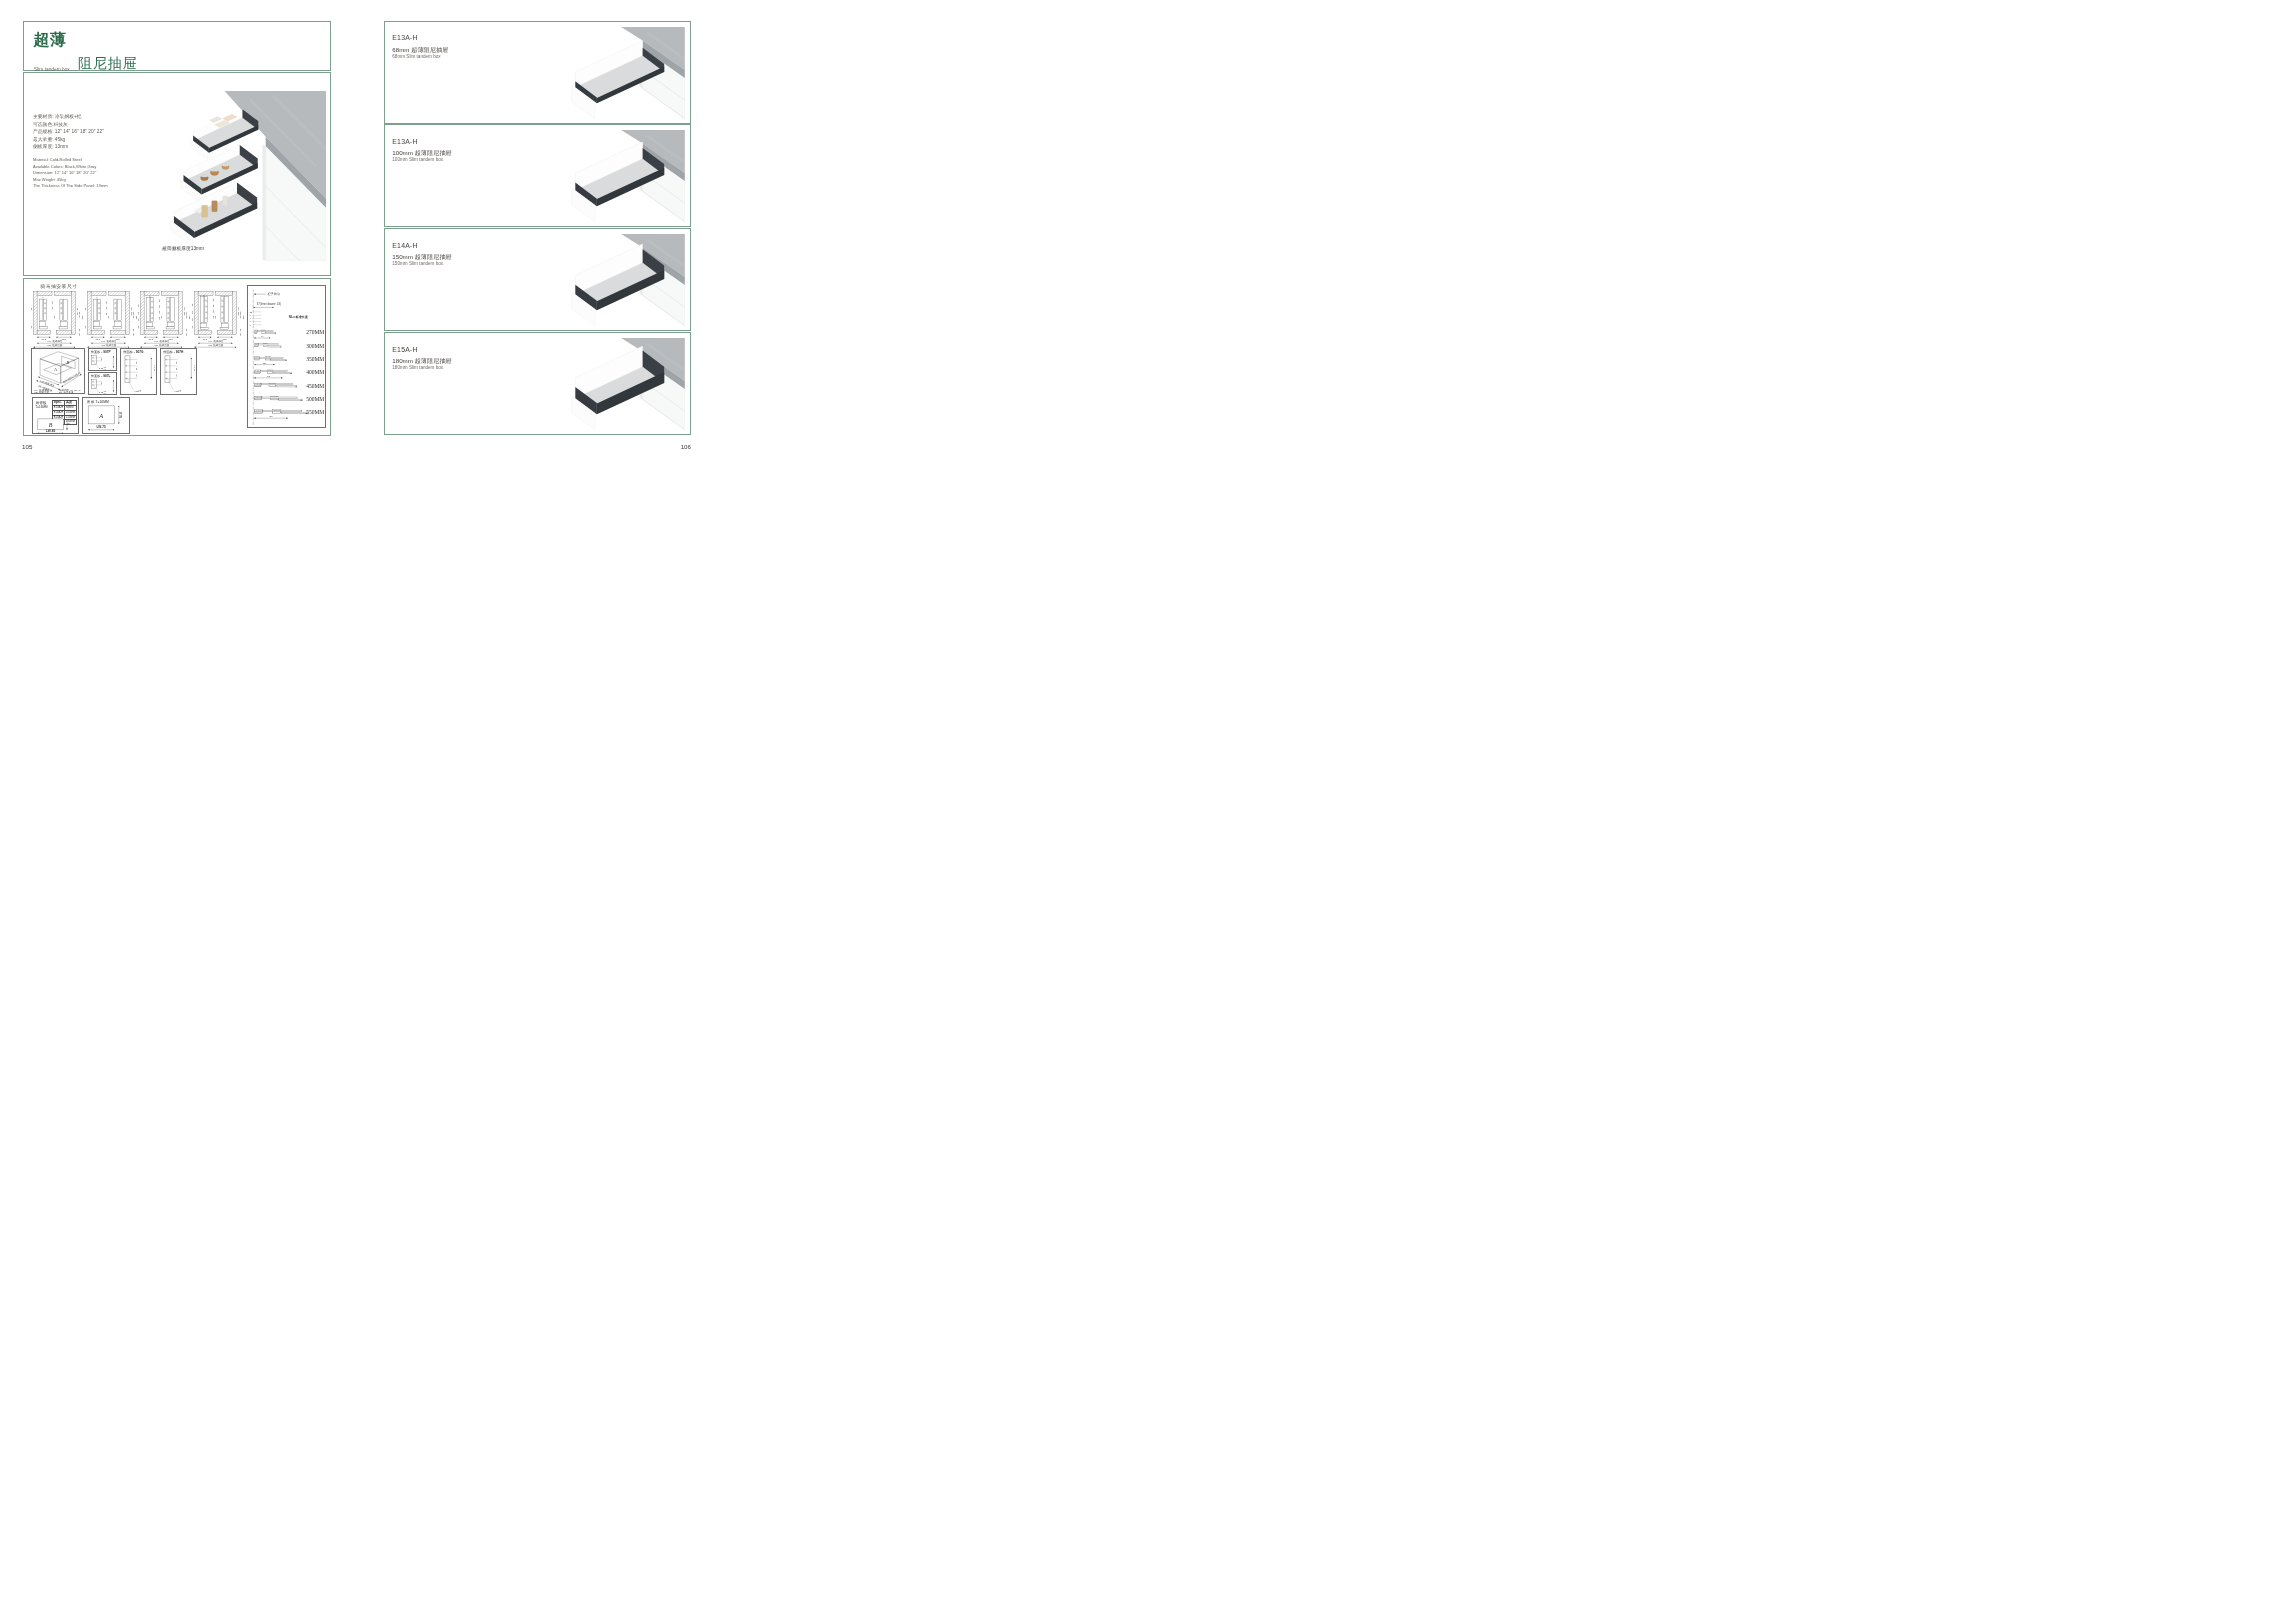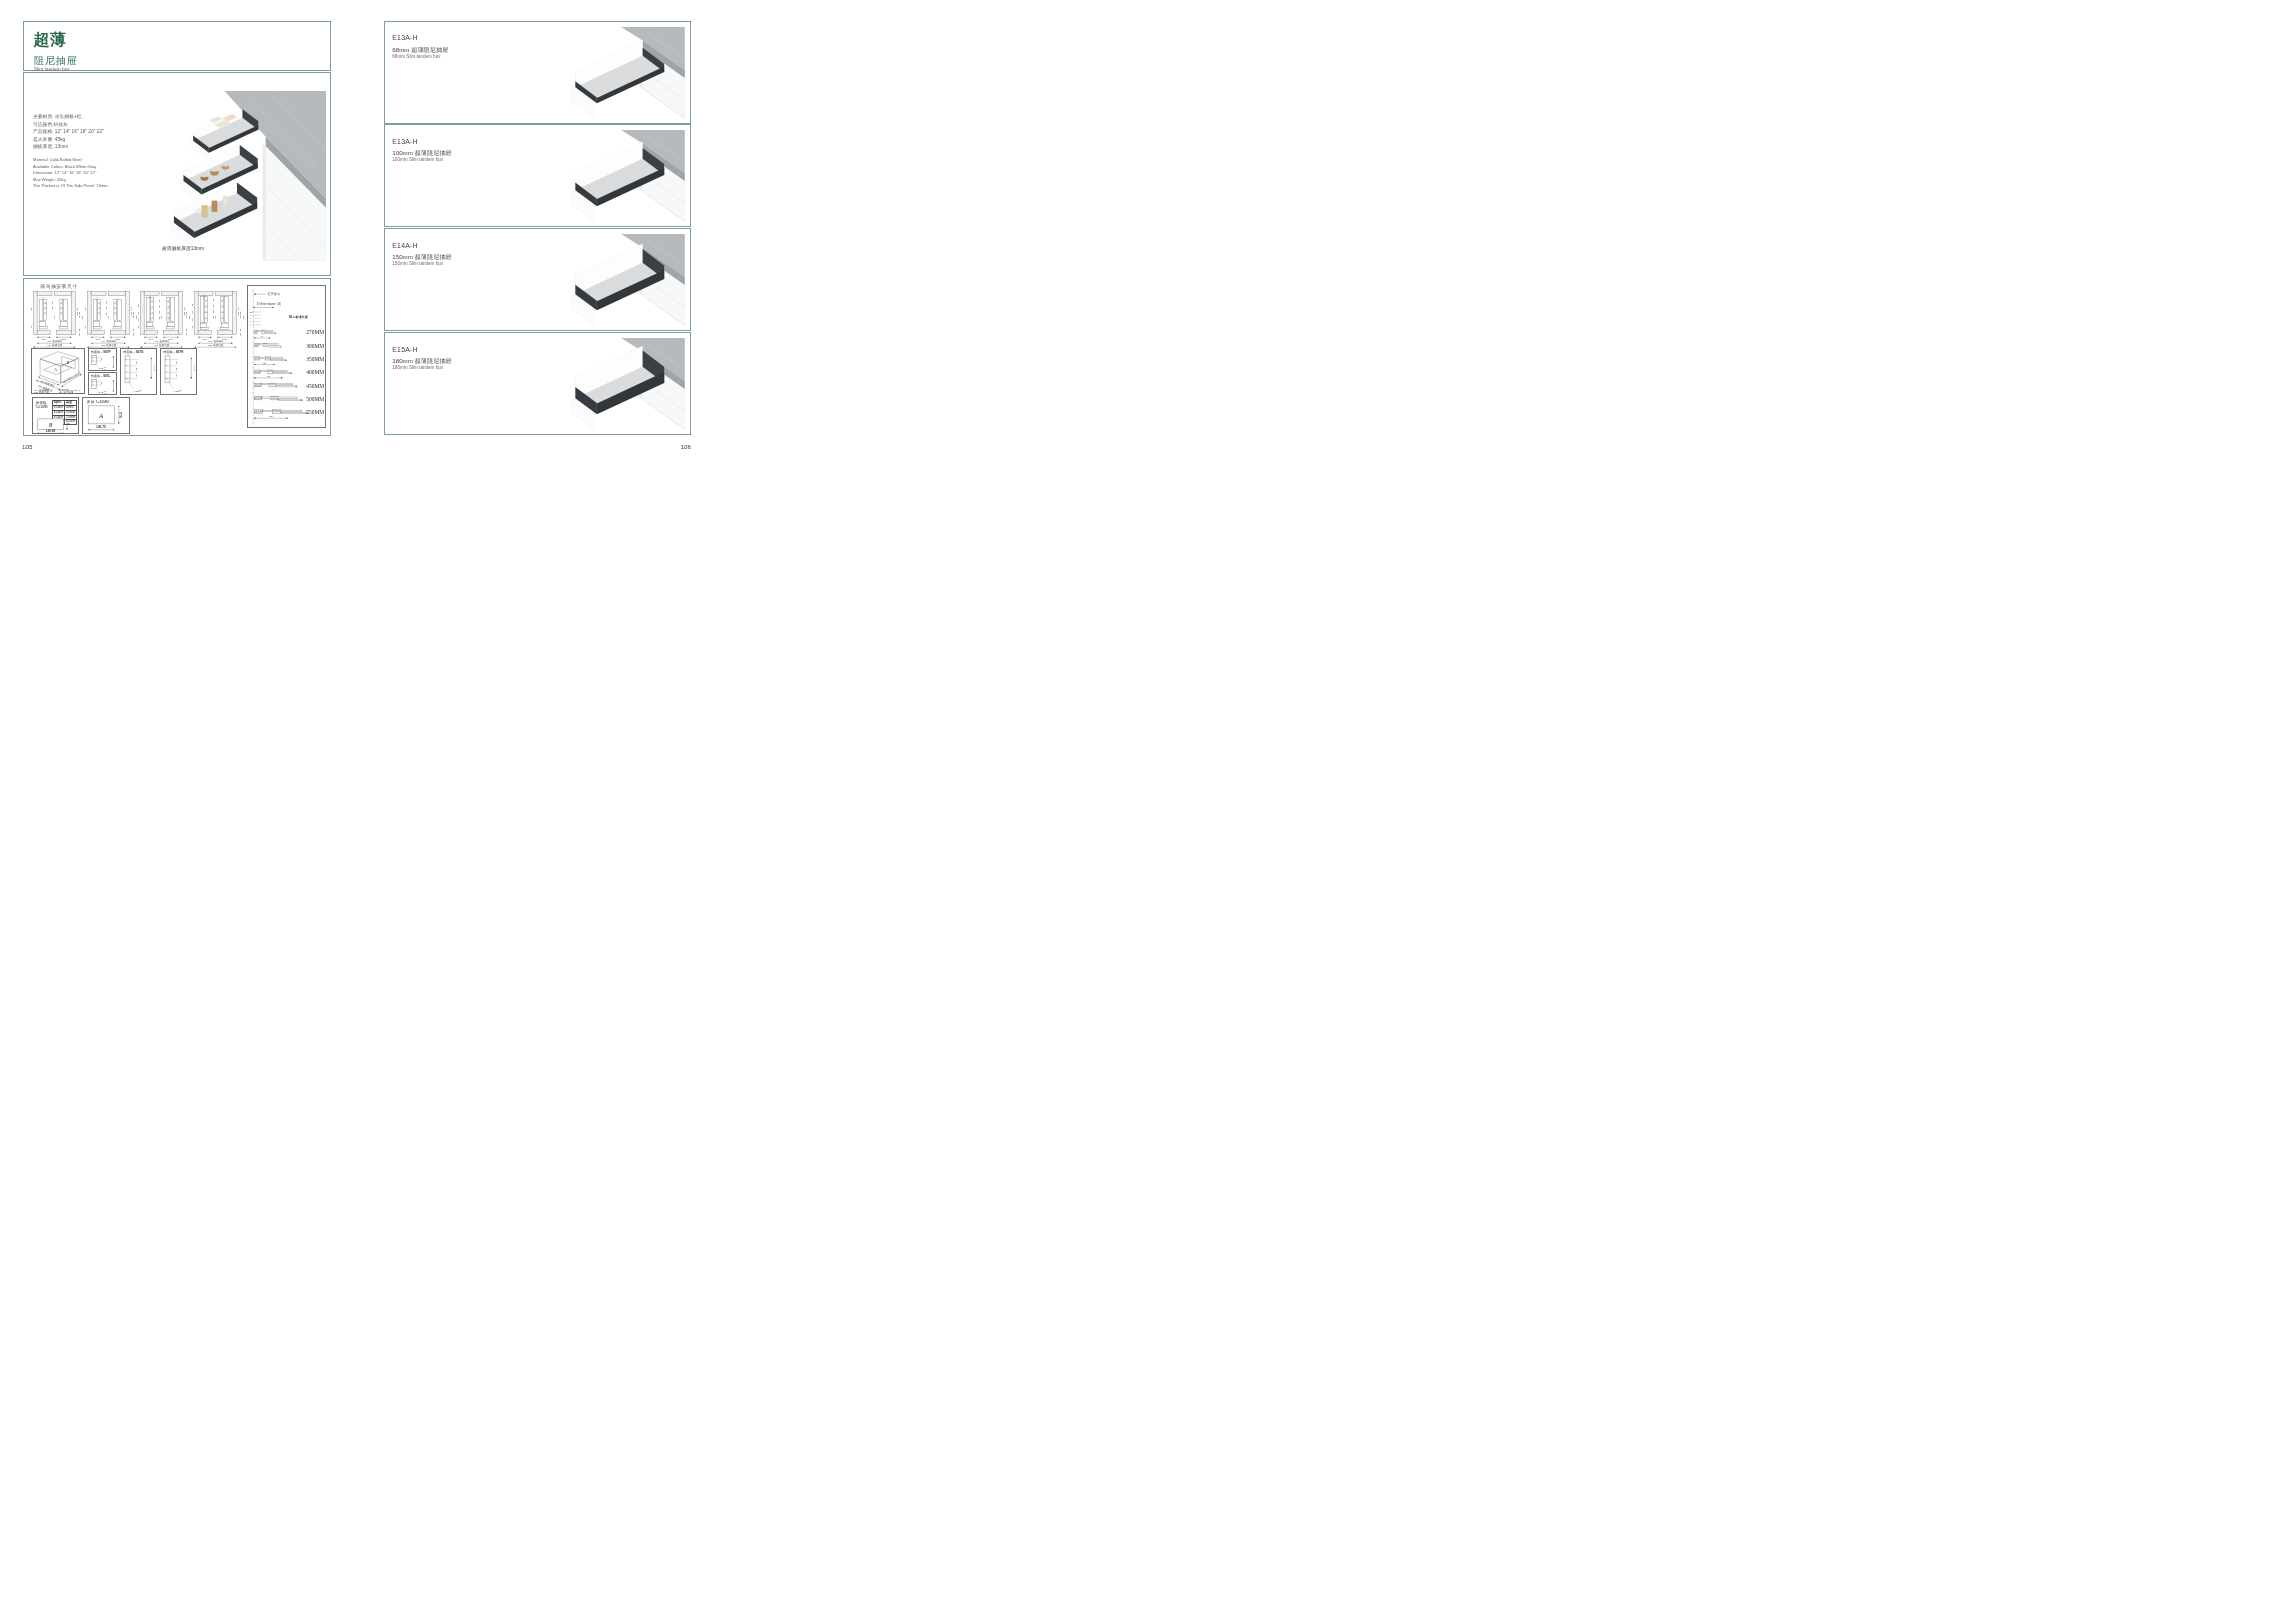--- a/index.html
+++ b/index.html
@@ -1,21 +1,21 @@
 <!DOCTYPE html>
 <html style="font-size:7.3px"><head>
 <meta charset="utf-8">
 <style>
   html,body{margin:0;padding:0;background:#ffffff;}
   .sheet{position:relative;width:716px;height:467px;background:#fff;font-family:"Liberation Sans",sans-serif;overflow:hidden;}
   .gbox{position:absolute;border:0.5px solid #7d9f8e;background:#fff;box-sizing:border-box;}
   .abs{position:absolute;}
   
   .t1{font-size:16px;font-weight:bold;color:#2a6a4b;letter-spacing:0.5px;line-height:1;}
-  .t2{font-size:10px;color:#2f6f52;letter-spacing:0.9px;line-height:1;margin-top:4.1px;}
+  .t2{font-size:14px;color:#2f6f52;letter-spacing:0.9px;line-height:1;margin-top:4.1px;margin-left:44px;}
   .t3{font-size:4.8px;color:#6f6b62;margin-top:4.6px;}
   
   .spec-cn div{font-size:4.8px;color:#5f5c55;line-height:7.5px;white-space:nowrap;}
   .spec-en div{font-size:4.1px;color:#63605a;line-height:6.5px;white-space:nowrap;}
   .caption{font-size:4.8px;color:#3b3b3b;font-weight:500;}
   .pagenum{font-size:6.2px;color:#3f3c37;}
   
   .sec-code{font-size:6.9px;color:#45423c;letter-spacing:0.2px;}
   .sec-cn{font-size:6.2px;color:#45423c;}
   .sec-en{font-size:4.6px;color:#716d64;}

